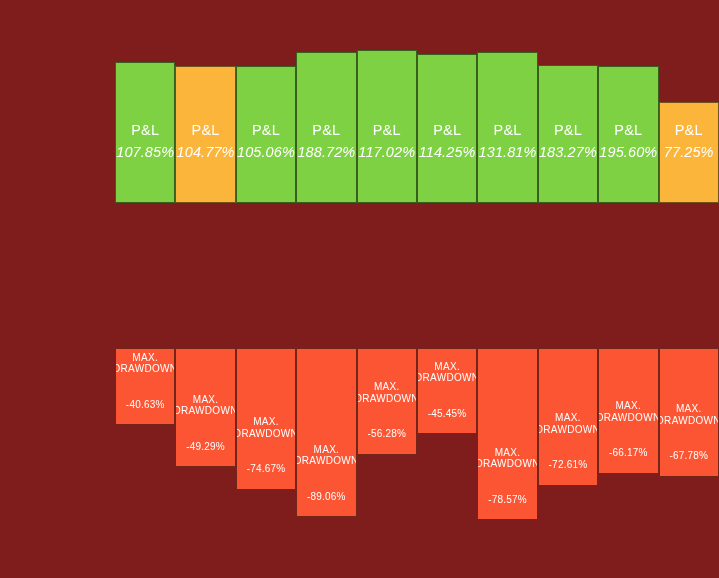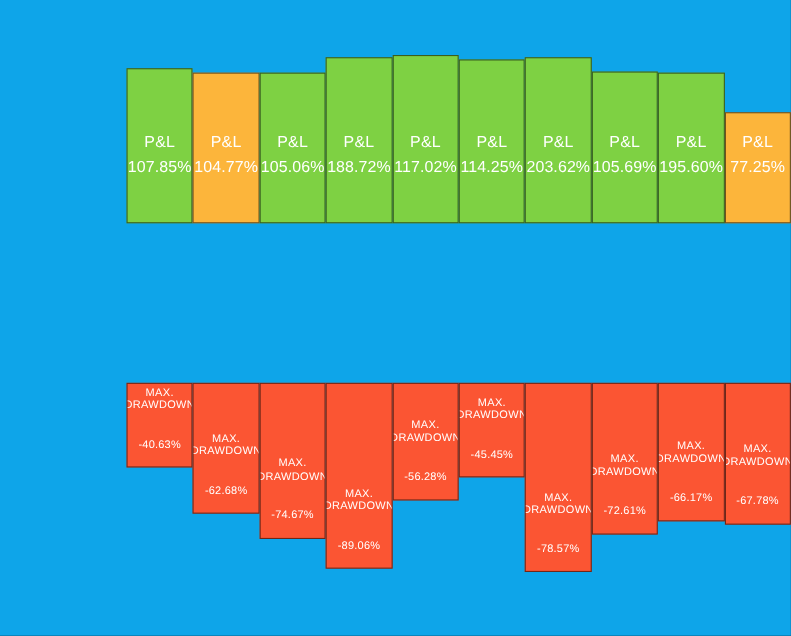--- a/index.html
+++ b/index.html
@@ -11,21 +11,21 @@
     width: 719px;
     height: 578px;
     overflow: hidden;
     font-family: "Liberation Sans", sans-serif;
     -webkit-font-smoothing: antialiased;
   }
   #stage {
     position: relative;
     width: 719px;
     height: 578px;
-    background: #0ea5e9;
+    background: #7f1d1d;
   }
 
   
   .panel {
     position: absolute;
     left: 0;
     width: 719px;
   }
   #pnl-panel   { top: 0px;   height: 290px; }
   #dd-panel    { top: 290px; height: 288px; }
@@ -84,20 +84,21 @@
   
   .pnl .bar-labels { padding-bottom: 42px; }
   .pnl .lbl-title {
     font-size: 14.5px;
     letter-spacing: 0.2px;
     margin-bottom: 7px;
   }
   .pnl .lbl-value {
     font-size: 14.5px;
     letter-spacing: 0.1px;
+    font-style: italic;
   }
 
   
   .dd .bar { justify-content: flex-end; }
   .dd .bar-labels { padding-bottom: 14px; }
   .dd .lbl-title {
     font-size: 10px;
     letter-spacing: 0.3px;
     margin-bottom: 1px;
   }
@@ -153,27 +154,27 @@
           </div>
           <div class="bar up" style="background: rgb(126, 209, 67); height: 91.4%;">
             <div class="bar-labels">
               <div class="lbl-title">P&amp;L</div>
               <div class="lbl-value">114.25%</div>
             </div>
           </div>
           <div class="bar up" style="background: rgb(126, 209, 67); height: 92.352%;">
             <div class="bar-labels">
               <div class="lbl-title">P&amp;L</div>
-              <div class="lbl-value">203.62%</div>
+              <div class="lbl-value">131.81%</div>
             </div>
           </div>
           <div class="bar up" style="background: rgb(126, 209, 67); height: 84.552%;">
             <div class="bar-labels">
               <div class="lbl-title">P&amp;L</div>
-              <div class="lbl-value">105.69%</div>
+              <div class="lbl-value">183.27%</div>
             </div>
           </div>
           <div class="bar up" style="background: rgb(126, 209, 67); height: 84.192%;">
             <div class="bar-labels">
               <div class="lbl-title">P&amp;L</div>
               <div class="lbl-value">195.60%</div>
             </div>
           </div>
           <div class="bar warn" style="background: rgb(252, 181, 59); height: 61.8%;">
             <div class="bar-labels">
@@ -192,21 +193,21 @@
             <div class="bar-labels">
               <div class="lbl-title">MAX.</div>
               <div class="lbl-title2">DRAWDOWN</div>
               <div class="lbl-value">-40.63%</div>
             </div>
           </div>
           <div class="bar down" style="background: rgb(251, 85, 51); height: 62.68%;">
             <div class="bar-labels">
               <div class="lbl-title">MAX.</div>
               <div class="lbl-title2">DRAWDOWN</div>
-              <div class="lbl-value">-62.68%</div>
+              <div class="lbl-value">-49.29%</div>
             </div>
           </div>
           <div class="bar down" style="background: rgb(251, 85, 51); height: 74.67%;">
             <div class="bar-labels">
               <div class="lbl-title">MAX.</div>
               <div class="lbl-title2">DRAWDOWN</div>
               <div class="lbl-value">-74.67%</div>
             </div>
           </div>
           <div class="bar down" style="background: rgb(251, 85, 51); height: 89.06%;">

